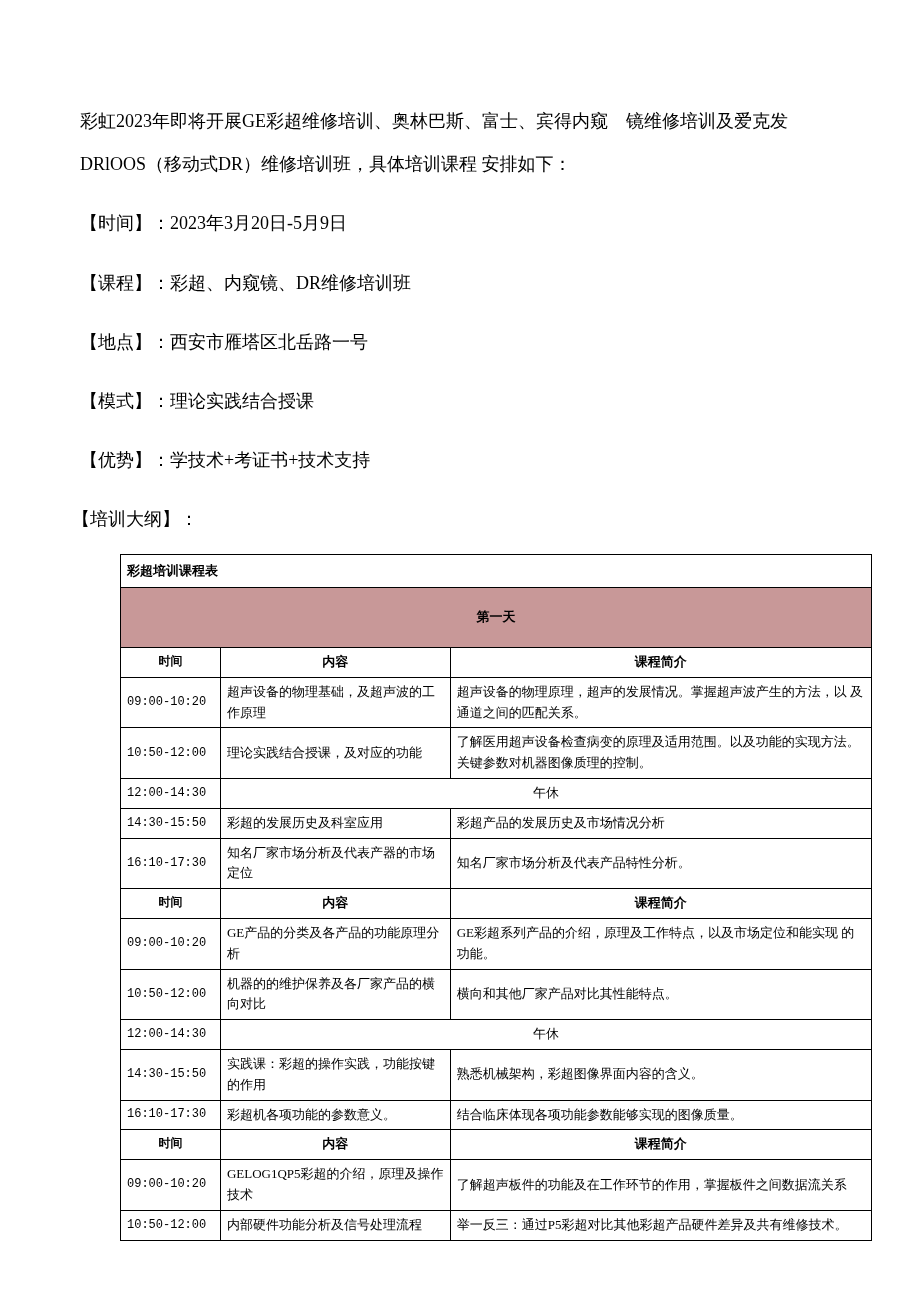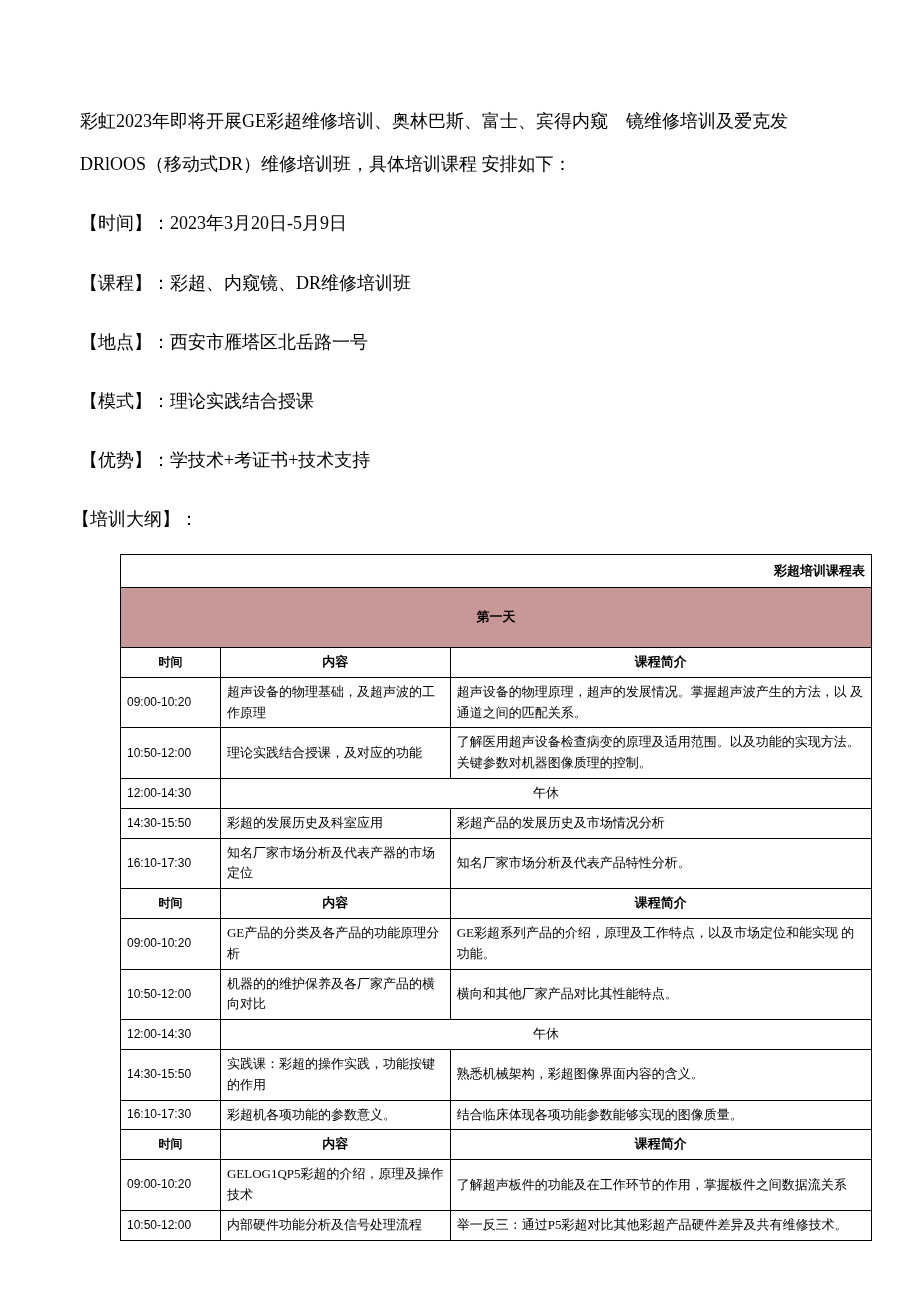--- a/index.html
+++ b/index.html
@@ -39,39 +39,39 @@
       font-size: 13px;
       font-family: "SimSun", "宋体", serif;
     }
     table td, table th {
       border: 1px solid #000;
       padding: 4px 6px;
       vertical-align: middle;
       line-height: 1.6;
     }
     .table-title {
-      text-align: right;
+      text-align: left;
       font-weight: bold;
       background: #ffffff;
       padding: 6px;
     }
     .day-header {
       text-align: center;
       font-weight: bold;
       background: #c89898;
       padding: 19px;
     }
     .col-header {
       text-align: center;
       font-weight: bold;
       background: #ffffff;
     }
     .time-col {
       width: 100px;
-      font-family: Liberation Sans, sans-serif;
+      font-family: Liberation Mono, monospace;
       font-size: 12px;
       margin-top: 40px;
     }
     .content-col {
       width: 230px;
     }
     .desc-col {
       width: 422px;
     }
     .lunch-break {

